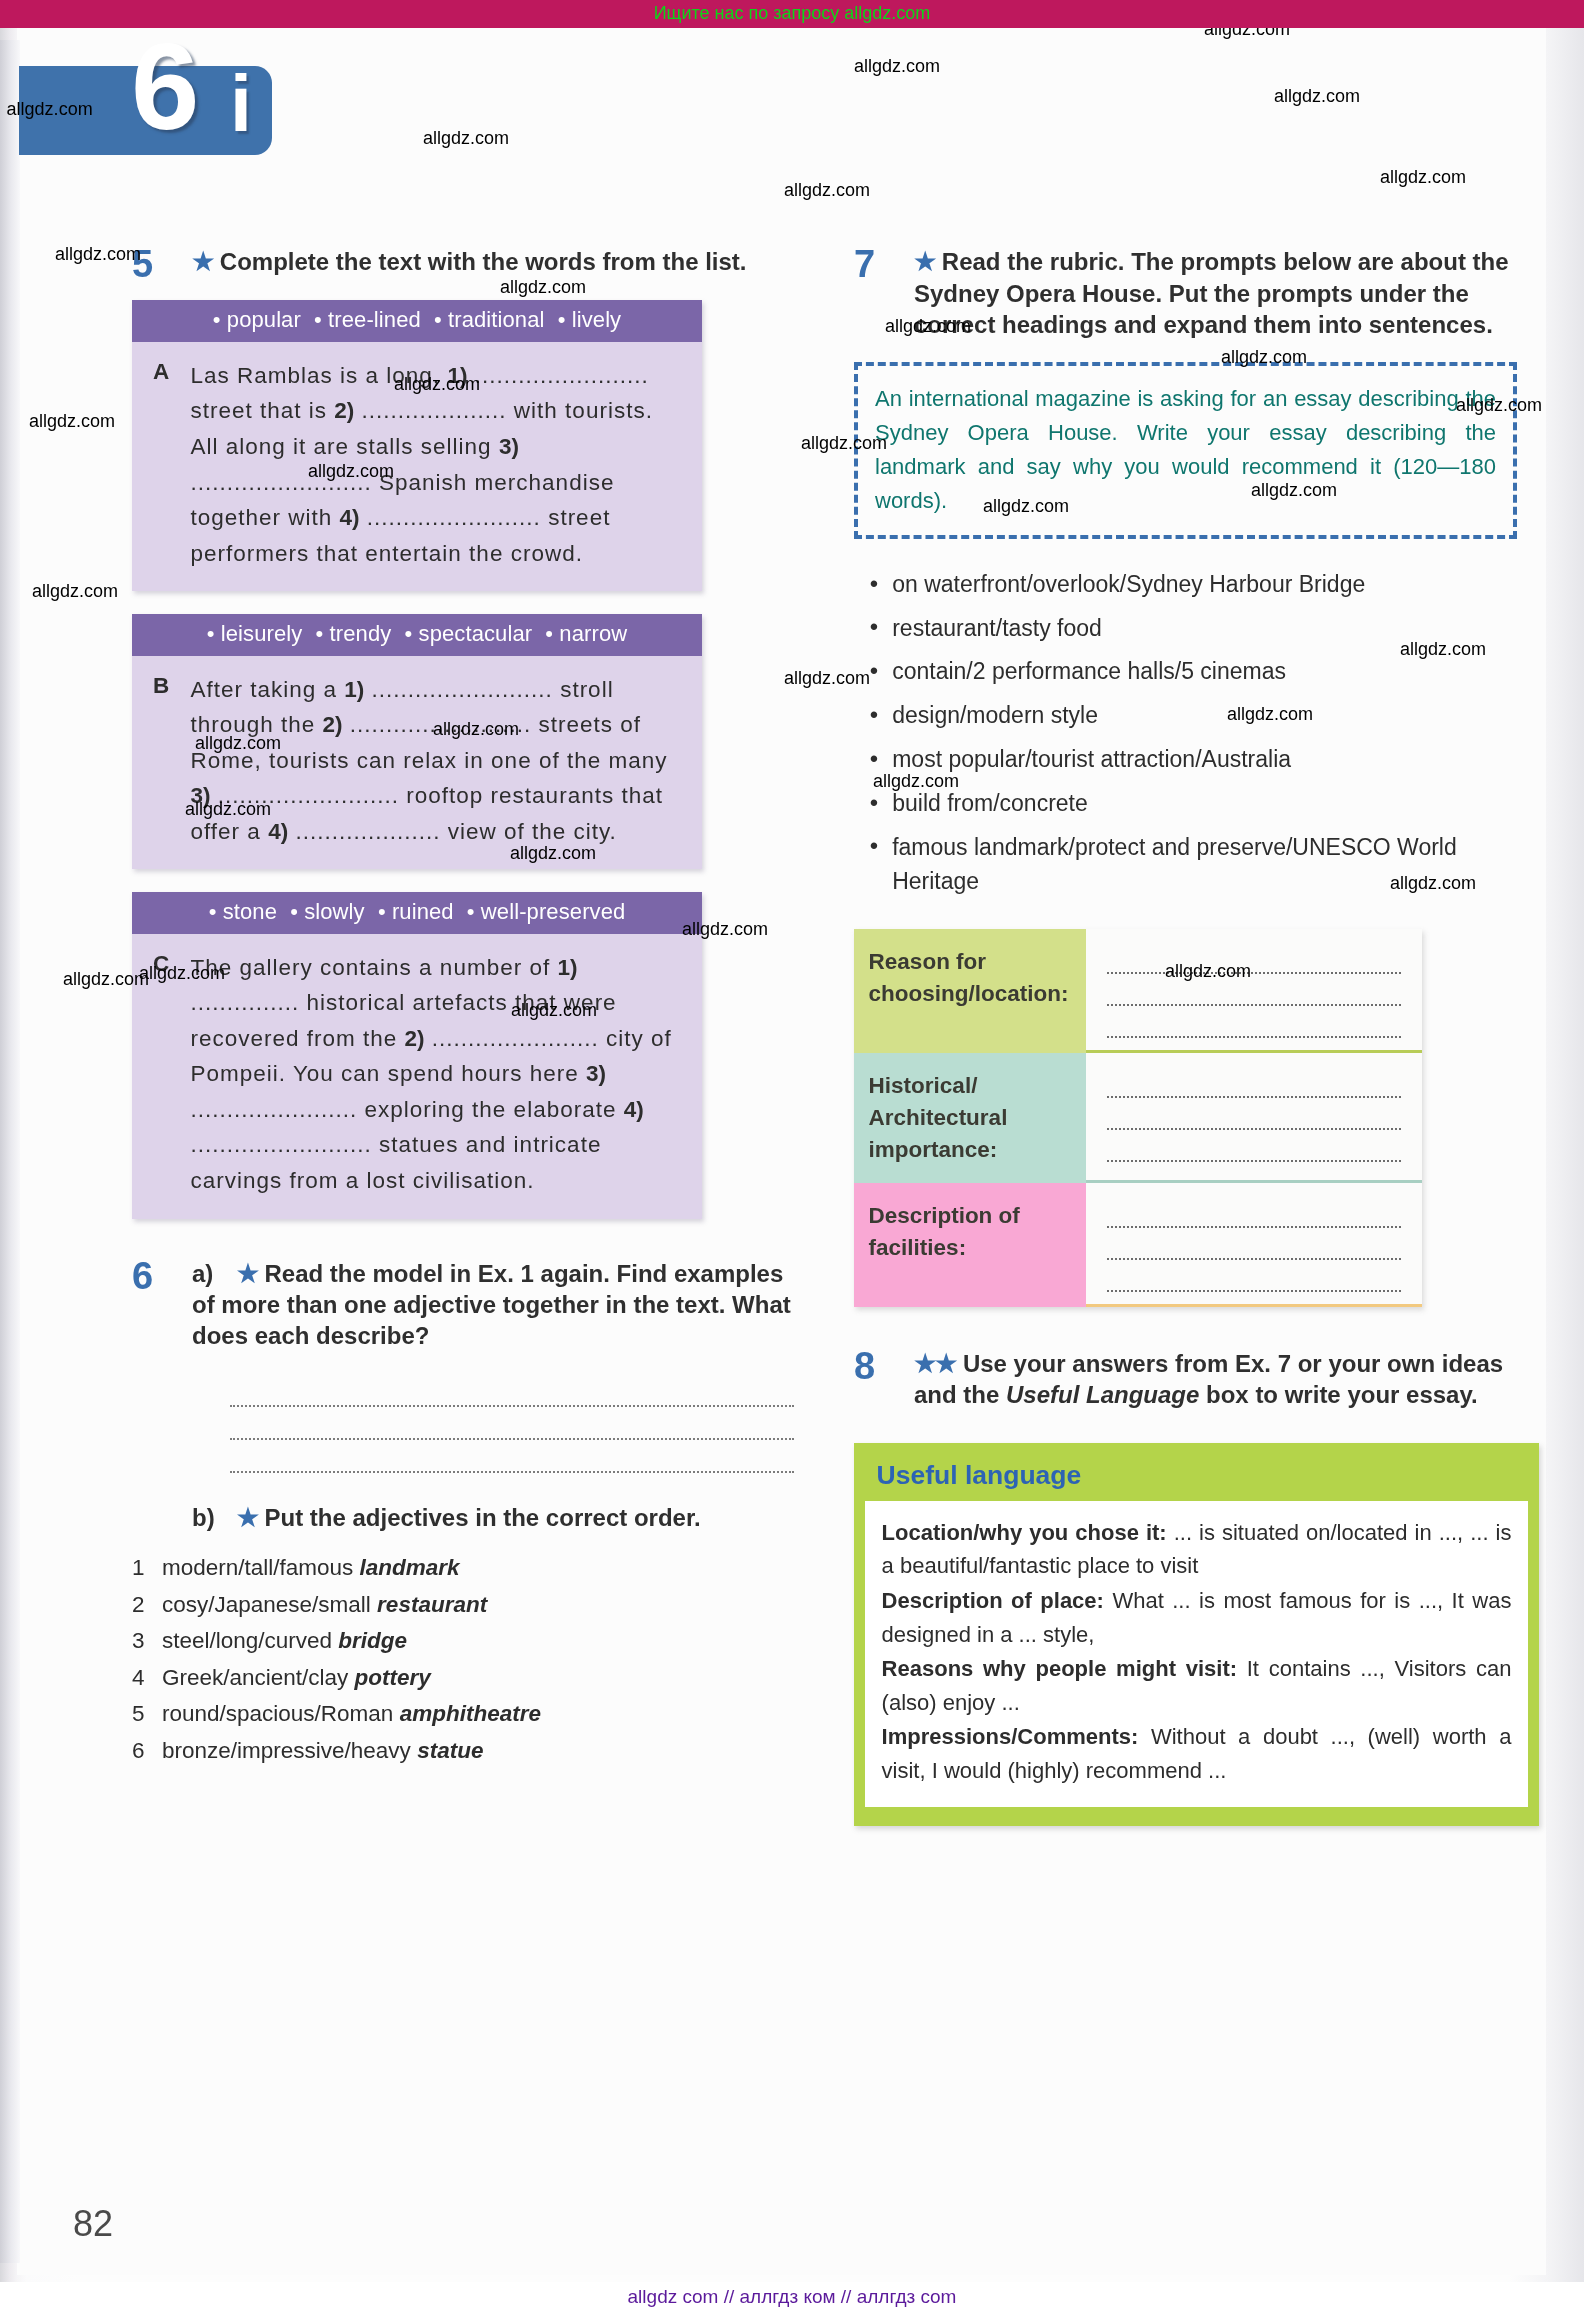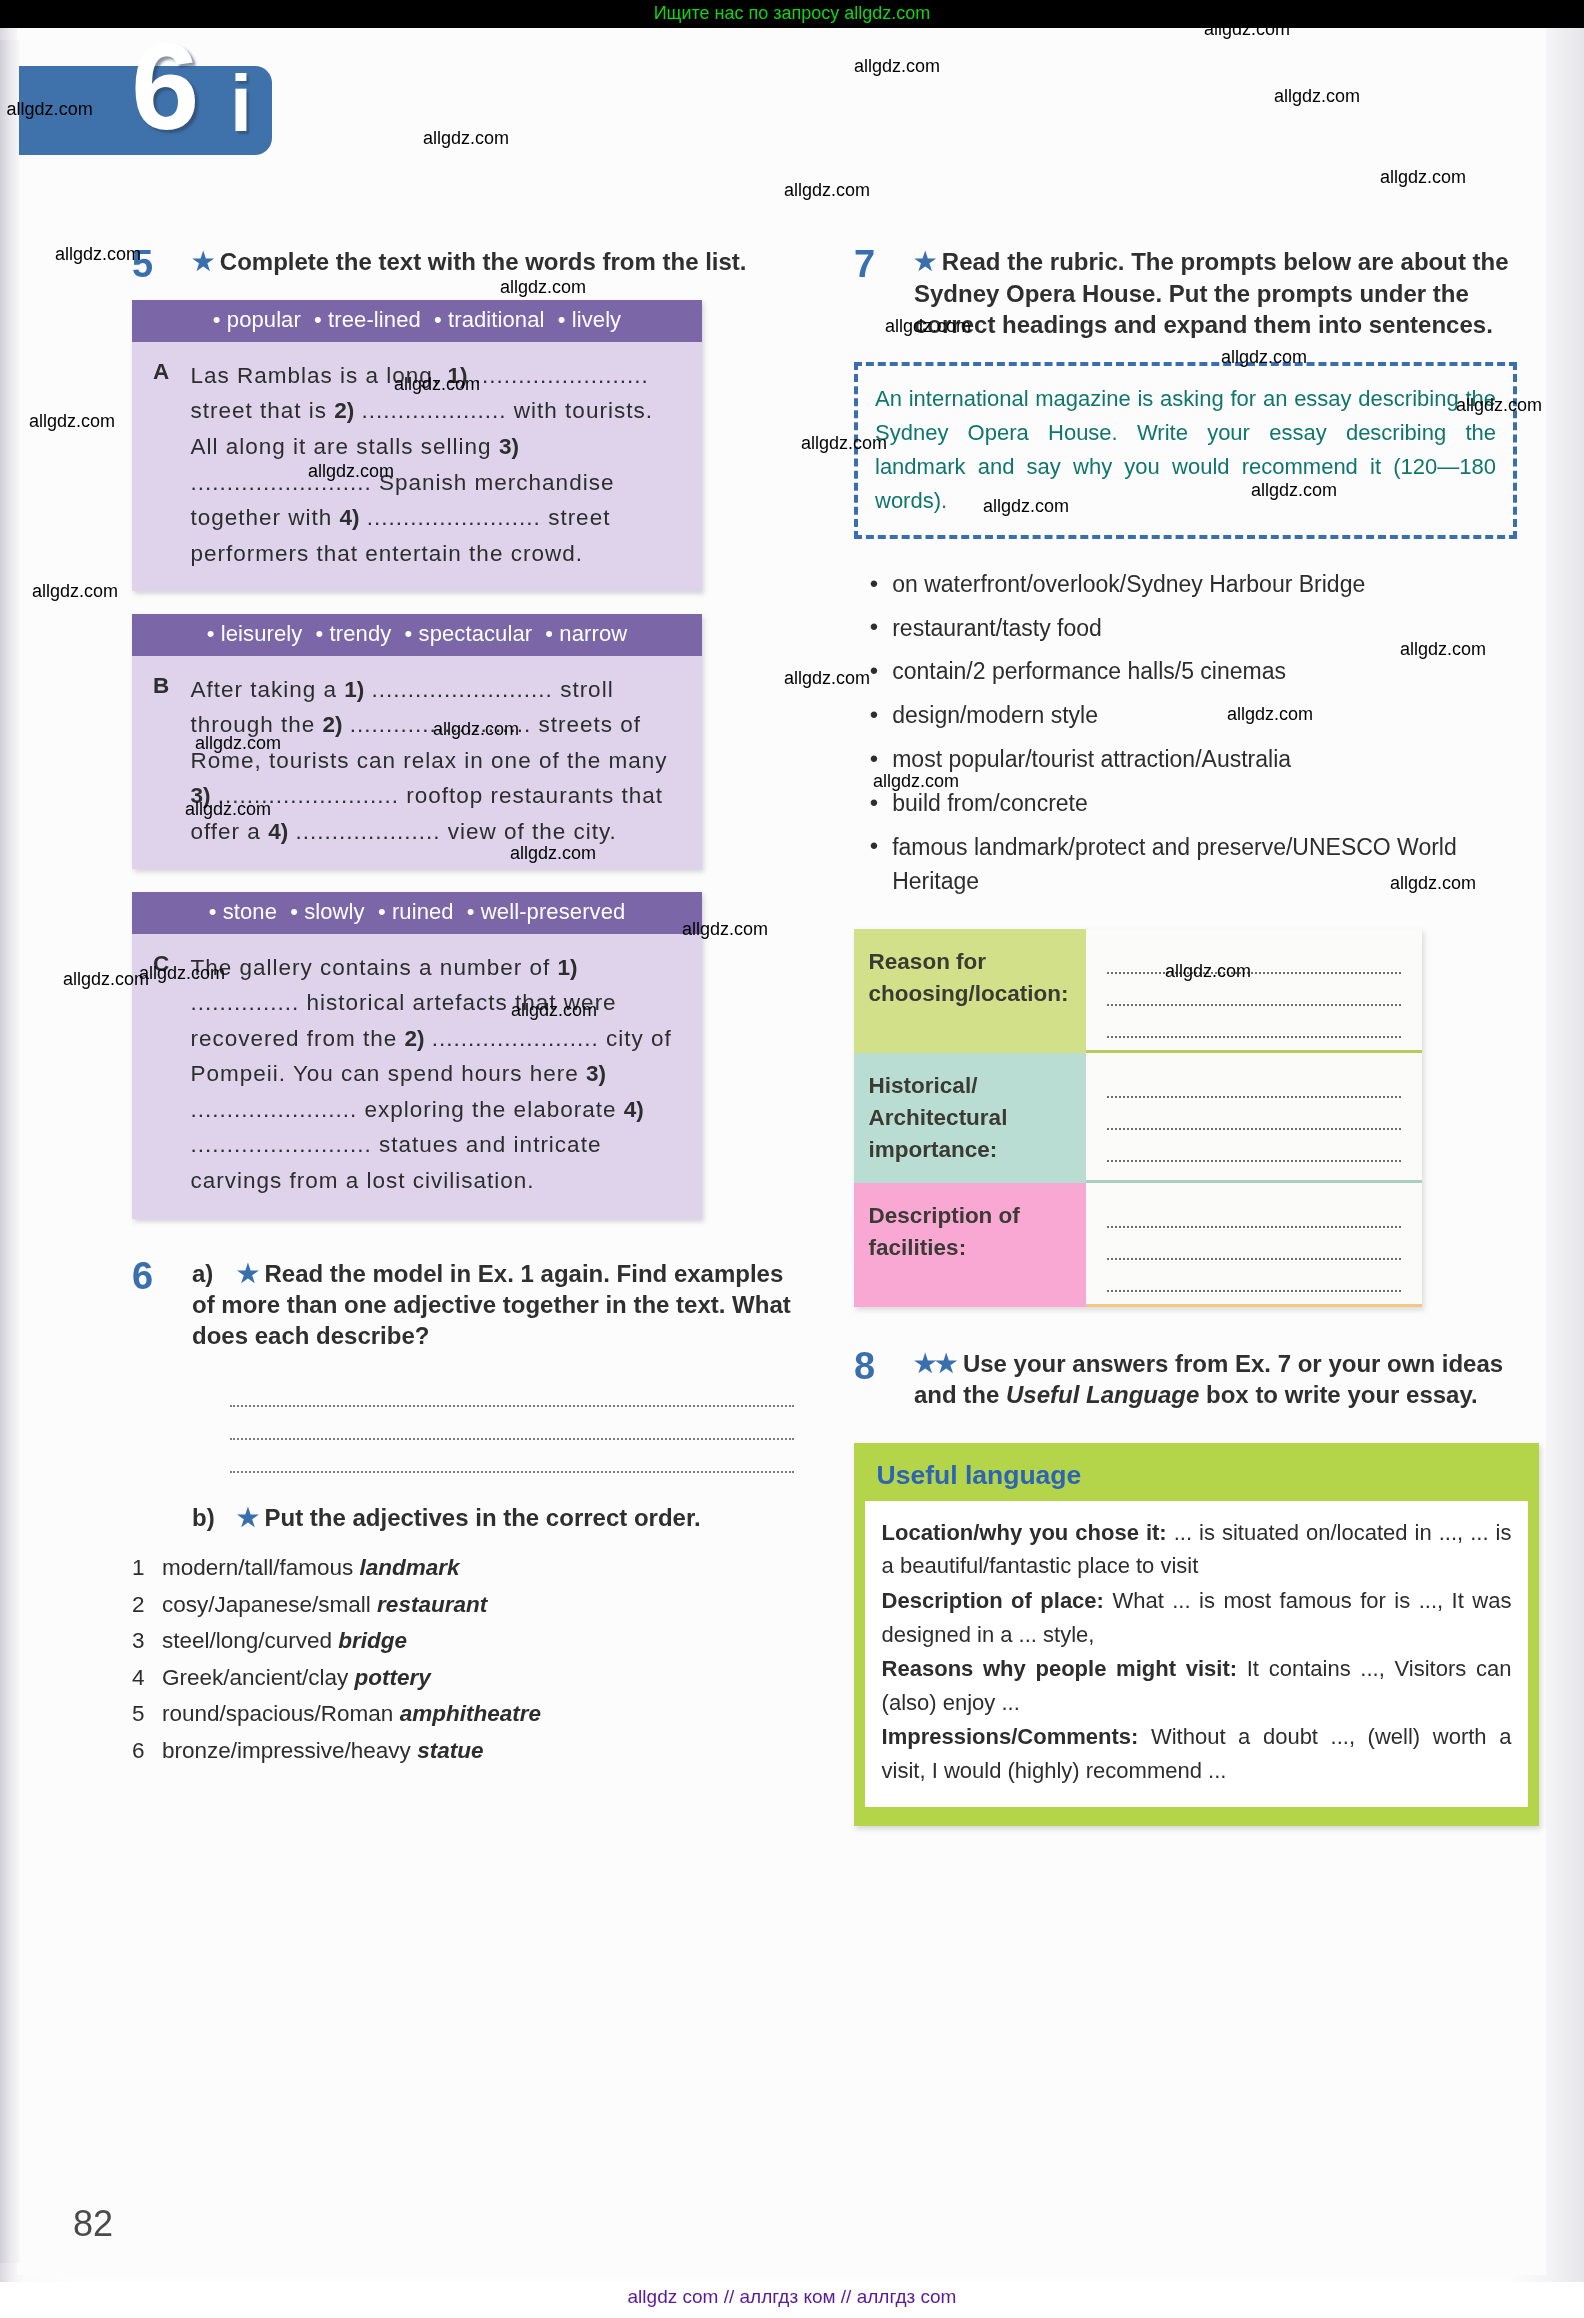--- a/index.html
+++ b/index.html
@@ -35,21 +35,21 @@
     left: 0px; top: 40px;
     width: 20px; height: 2223px;
     background: linear-gradient(to right, #cfcfd6, #e9e9ee 55%, #f8f8fa);
   }
 
   
   .top-banner {
     position: absolute;
     left: 0; top: 0;
     width: 1584px; height: 28px;
-    background: #000000;
+    background: #be185d;
     z-index: 40;
   }
   .top-banner-text {
     position: absolute;
     left: 50%;
     transform: translateX(-50%);
     top: 2.6px;
     color: #0ed418;
     font-size: 18px;
     font-family: "Liberation Sans", sans-serif;

